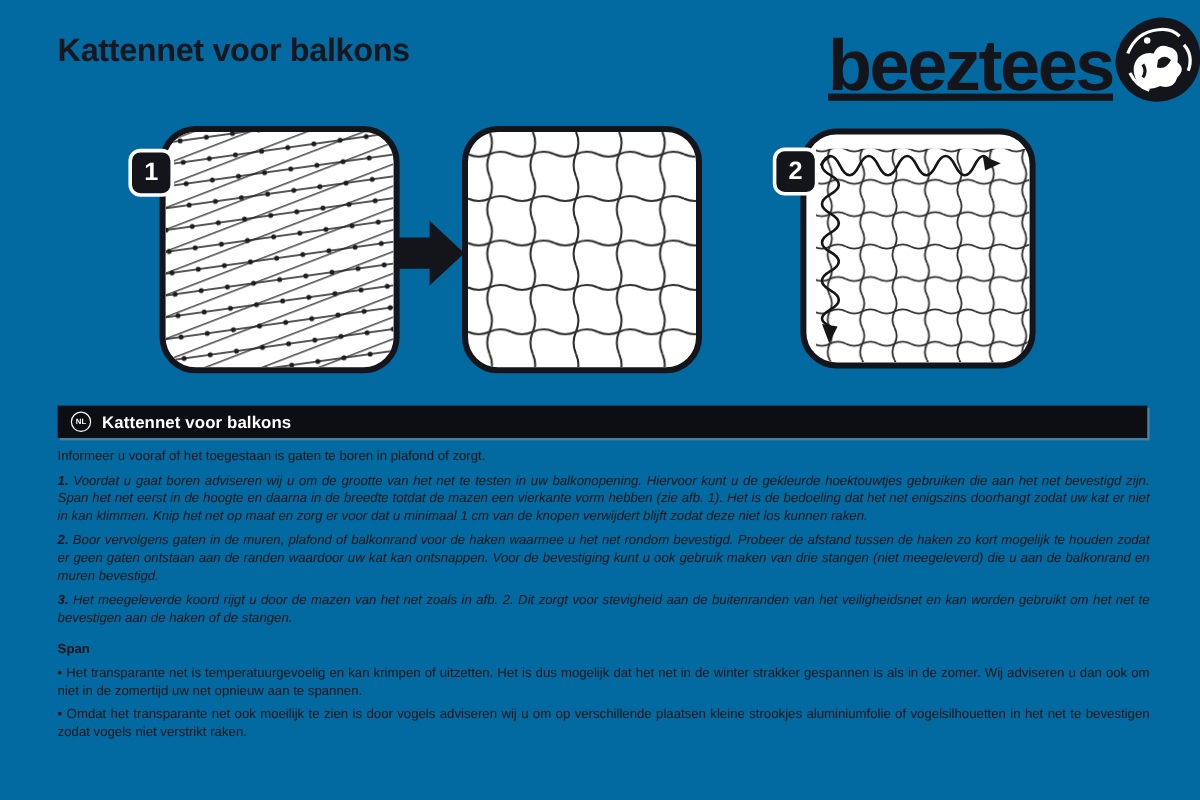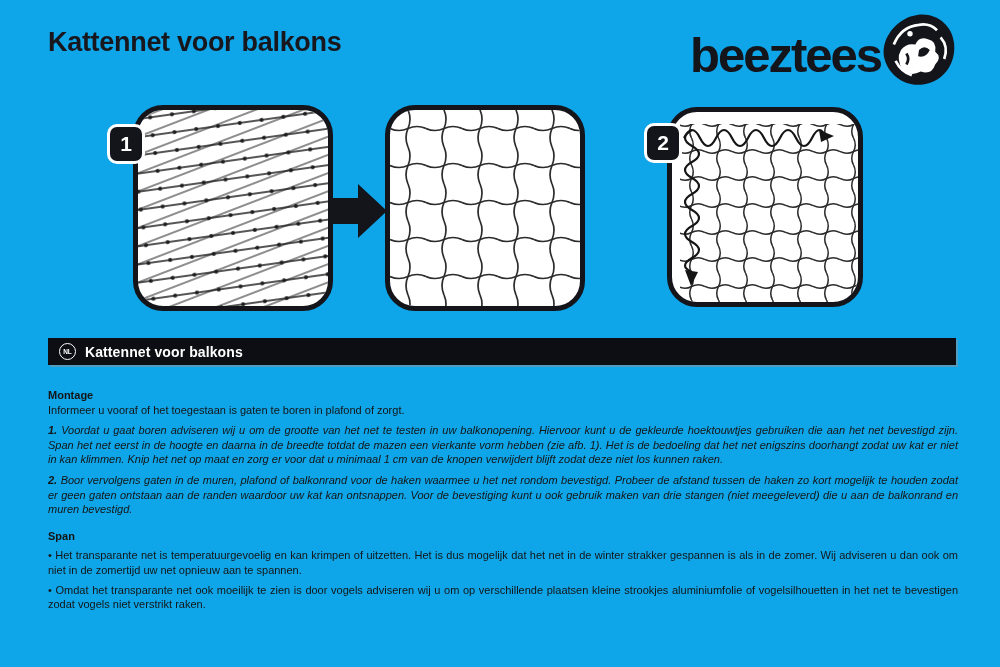--- a/index.html
+++ b/index.html
@@ -1,24 +1,24 @@
 <!DOCTYPE html>
 <html><head>
 <meta charset="utf-8">
 <style>
   html,body{margin:0;padding:0;background:#fff;}
-  .page{position:relative;width:1000px;height:667px;background:#0ea5e9;
+  .page{position:relative;width:1000px;height:667px;background:#0369a1;
         font-family:"Liberation Sans",sans-serif;overflow:hidden;color:#151515;}
 
   
   .doc-title{position:absolute;left:48px;top:27px;font-size:27px;font-weight:bold;
              color:#17171d;letter-spacing:-0.3px;}
   .brand{position:absolute;left:690px;top:10px;display:flex;align-items:center;height:80px;}
-  .brand-text{font-size:49px;font-weight:bold;color:#14141b;letter-spacing:-2px;line-height:1;
-              padding-top:10px;}
+  .brand-text{font-size:60px;font-weight:bold;color:#14141b;letter-spacing:-2px;line-height:1;
+              padding-top:10px;text-decoration:underline;}
   .brand-emblem{width:72px;height:74px;margin-left:2px;}
 
   
   .netbox{position:absolute;border:5px solid #14141b;border-radius:30px;background:#fff;overflow:hidden;}
   #net1{left:133px;top:105px;width:190px;height:196px;}
   #net2{left:385px;top:105px;width:190px;height:196px;}
   #net3{left:667px;top:107px;width:186px;height:190px;}
   .badge{position:absolute;width:32px;height:34px;background:#14141b;border:3px solid #ffffff;
          border-radius:10px;color:#fff;font-weight:bold;font-size:21px;
          display:flex;align-items:center;justify-content:center;z-index:5;}
@@ -123,24 +123,24 @@
   </div>
   <div class="badge" id="badge2">2</div>
 
   <div class="section-bar">
     <span class="nl-badge">NL</span>
     <span class="bar-title">Kattennet voor balkons</span>
   </div>
 
   <div class="body">
 
-    <p class="heading mt15">Montage</p>
     <p>Informeer u vooraf of het toegestaan is gaten te boren in plafond of zorgt.</p>
 
     <p class="mt6"><span class="stepnum">1.</span> <span>Voordat u gaat boren adviseren wij u om de grootte van het net te testen in uw balkonopening. Hiervoor kunt u de gekleurde hoektouwtjes gebruiken die aan het net bevestigd zijn. Span het net eerst in de hoogte en daarna in de breedte totdat de mazen een vierkante vorm hebben (zie afb. 1). Het is de bedoeling dat het net enigszins doorhangt zodat uw kat er niet in kan klimmen. Knip het net op maat en zorg er voor dat u minimaal 1 cm van de knopen verwijdert blijft zodat deze niet los kunnen raken.</span></p>
     <p class="mt6"><span class="stepnum">2.</span> <span>Boor vervolgens gaten in de muren, plafond of balkonrand voor de haken waarmee u het net rondom bevestigd. Probeer de afstand tussen de haken zo kort mogelijk te houden zodat er geen gaten ontstaan aan de randen waardoor uw kat kan ontsnappen. Voor de bevestiging kunt u ook gebruik maken van drie stangen (niet meegeleverd) die u aan de balkonrand en muren bevestigd.</span></p>
+    <p class="mt6"><span class="stepnum">3.</span> <span>Het meegeleverde koord rijgt u door de mazen van het net zoals in afb. 2. Dit zorgt voor stevigheid aan de buitenranden van het veiligheidsnet en kan worden gebruikt om het net te bevestigen aan de haken of de stangen.</span></p>
 
     <p class="heading mt12">Span</p>
     <p class="mt5"><span>•</span> <span>Het transparante net is temperatuurgevoelig en kan krimpen of uitzetten. Het is dus mogelijk dat het net in de winter strakker gespannen is als in de zomer. Wij adviseren u dan ook om niet in de zomertijd uw net opnieuw aan te spannen.</span></p>
     <p class="mt5"><span>•</span> <span>Omdat het transparante net ook moeilijk te zien is door vogels adviseren wij u om op verschillende plaatsen kleine strookjes aluminiumfolie of vogelsilhouetten in het net te bevestigen zodat vogels niet verstrikt raken.</span></p>
   </div>
 
 </div>
 
 </body></html>

